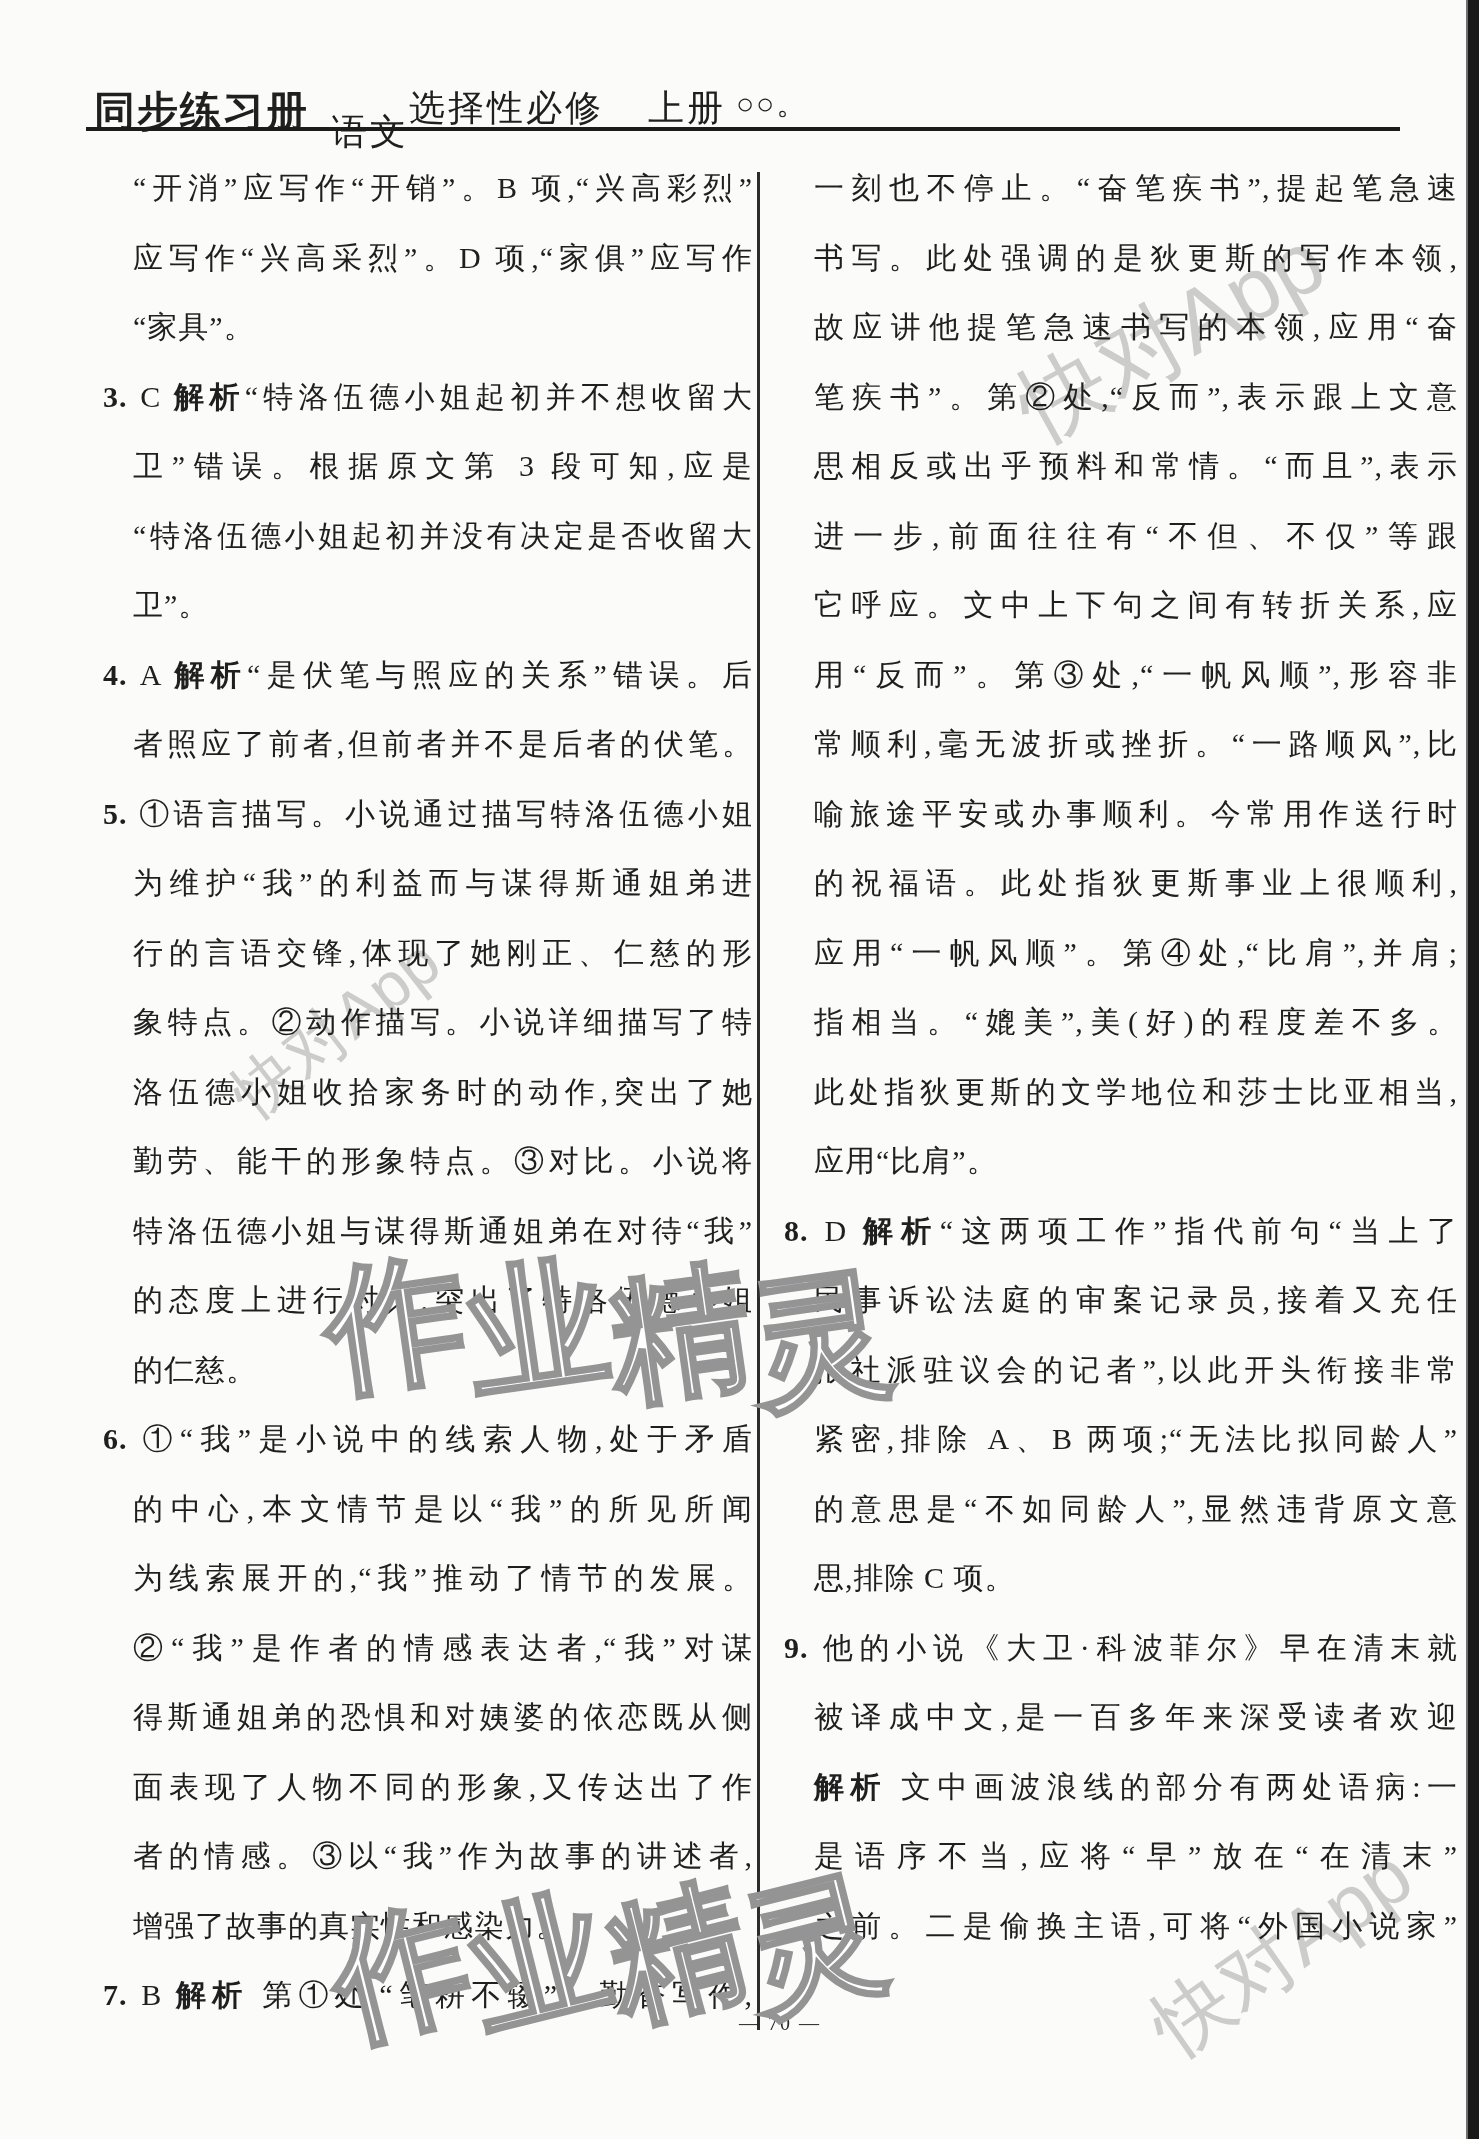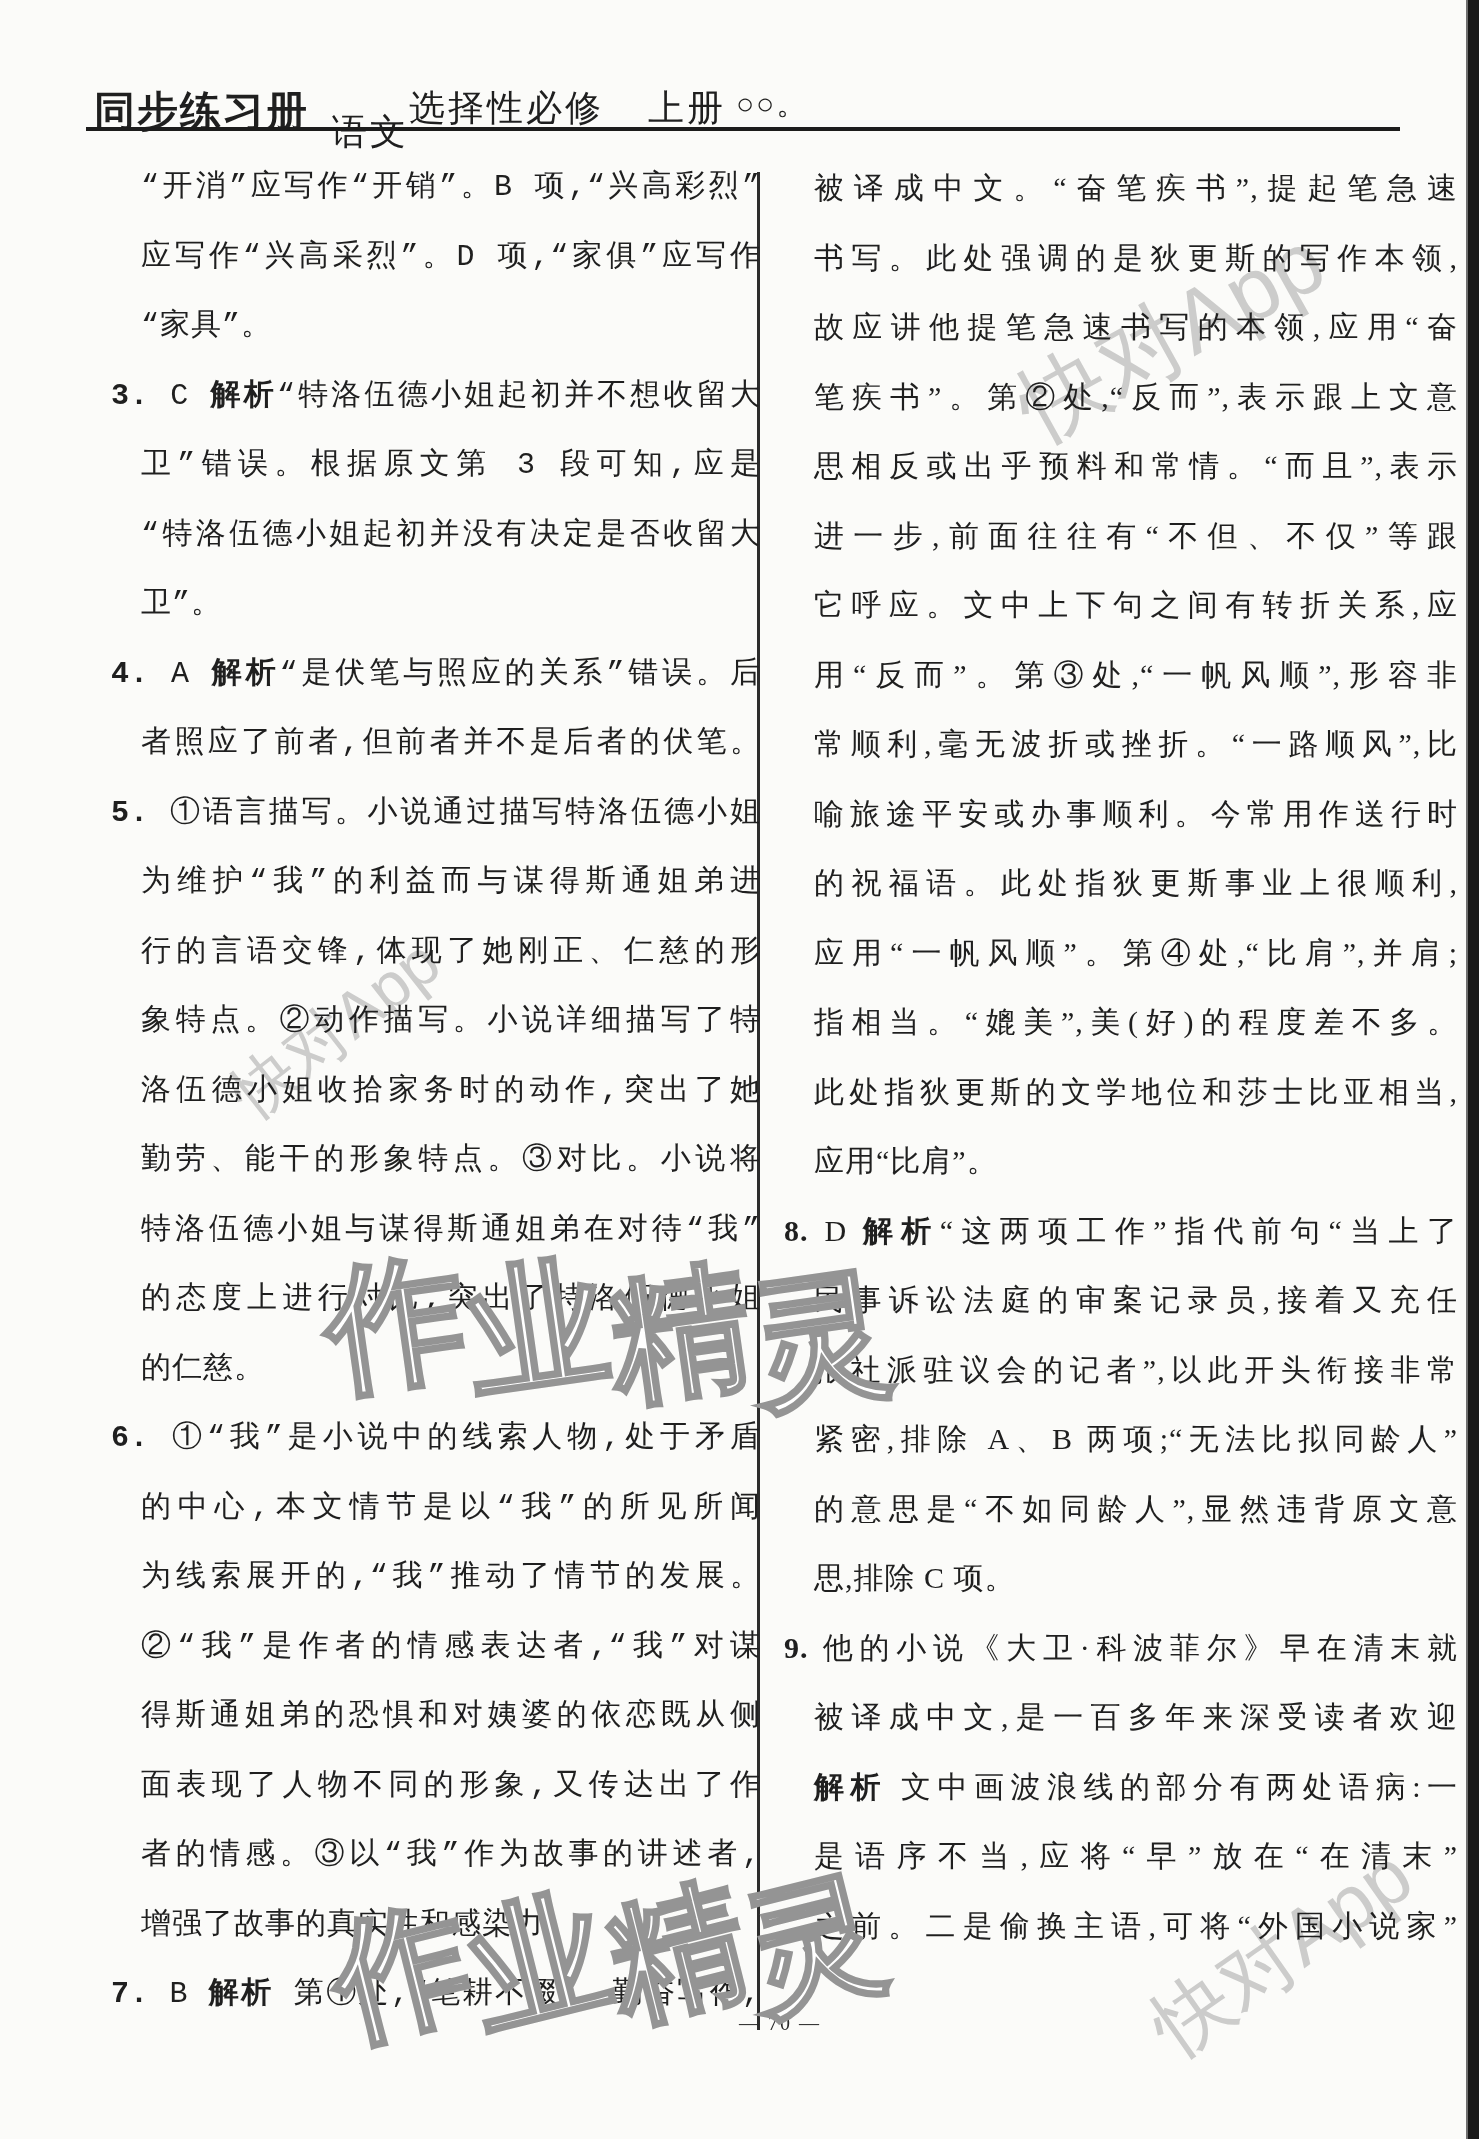--- a/index.html
+++ b/index.html
@@ -9,21 +9,21 @@
   #header{position:absolute;left:94px;top:84px;display:flex;align-items:flex-start;white-space:nowrap;}
   .h-series{font-weight:700;font-size:41px;letter-spacing:2px;}
   .h-item{font-size:36px;letter-spacing:3px;}
   .h-sub{margin-left:22px;margin-top:24px;}
   .h-course{}
   .h-vol{margin-left:44px;}
   .h-marks{margin-left:10px;font-size:30px;letter-spacing:2px;}
   #header-rule{position:absolute;left:86px;top:127px;width:1314px;height:4px;background:#1c1c1c;}
   
   .col{position:absolute;top:153px;z-index:2;}
-  #col-left{left:111px;width:650px;font-family:Liberation Mono, monospace;}
+  #col-left{left:103px;width:650px;}
   #col-right{left:784px;width:674px;}
   .line{height:69.5px;line-height:69.5px;font-size:30px;white-space:nowrap;
         text-align:justify;text-align-last:justify;letter-spacing:1px;}
   .line.cont{padding-left:30px;}
   .line.short{text-align-last:left;}
   .line .b{font-weight:700;}
   #col-divider{position:absolute;left:757px;top:172px;width:3px;height:1858px;background:#2c2c2c;}
   
   #footer{position:absolute;left:700px;top:2012px;width:160px;text-align:center;
           font-size:20px;letter-spacing:2px;color:#2a2a2a;}
@@ -85,21 +85,21 @@
       <div class="line cont"><span>为线索展开的,“我”推动了情节的发展。</span></div>
       <div class="line cont"><span>②“我”是作者的情感表达者,“我”对谋</span></div>
       <div class="line cont"><span>得斯通姐弟的恐惧和对姨婆的依恋既从侧</span></div>
       <div class="line cont"><span>面表现了人物不同的形象,又传达出了作</span></div>
       <div class="line cont"><span>者的情感。③以“我”作为故事的讲述者,</span></div>
       <div class="line cont short"><span>增强了故事的真实性和感染力。</span></div>
       <div class="line"><span class="b">7.</span><span> B </span><span class="b">解析</span><span> 第①处,“笔耕不辍”、勤奋写作,</span></div>
     </div>
   <div id="col-divider"></div>
   <div id="col-right" class="col">
-      <div class="line cont"><span>被译成中文。“奋笔疾书”,提起笔急速</span></div>
+      <div class="line cont"><span>一刻也不停止。“奋笔疾书”,提起笔急速</span></div>
       <div class="line cont"><span>书写。此处强调的是狄更斯的写作本领,</span></div>
       <div class="line cont"><span>故应讲他提笔急速书写的本领,应用“奋</span></div>
       <div class="line cont"><span>笔疾书”。第②处,“反而”,表示跟上文意</span></div>
       <div class="line cont"><span>思相反或出乎预料和常情。“而且”,表示</span></div>
       <div class="line cont"><span>进一步,前面往往有“不但、不仅”等跟</span></div>
       <div class="line cont"><span>它呼应。文中上下句之间有转折关系,应</span></div>
       <div class="line cont"><span>用“反而”。第③处,“一帆风顺”,形容非</span></div>
       <div class="line cont"><span>常顺利,毫无波折或挫折。“一路顺风”,比</span></div>
       <div class="line cont"><span>喻旅途平安或办事顺利。今常用作送行时</span></div>
       <div class="line cont"><span>的祝福语。此处指狄更斯事业上很顺利,</span></div>

